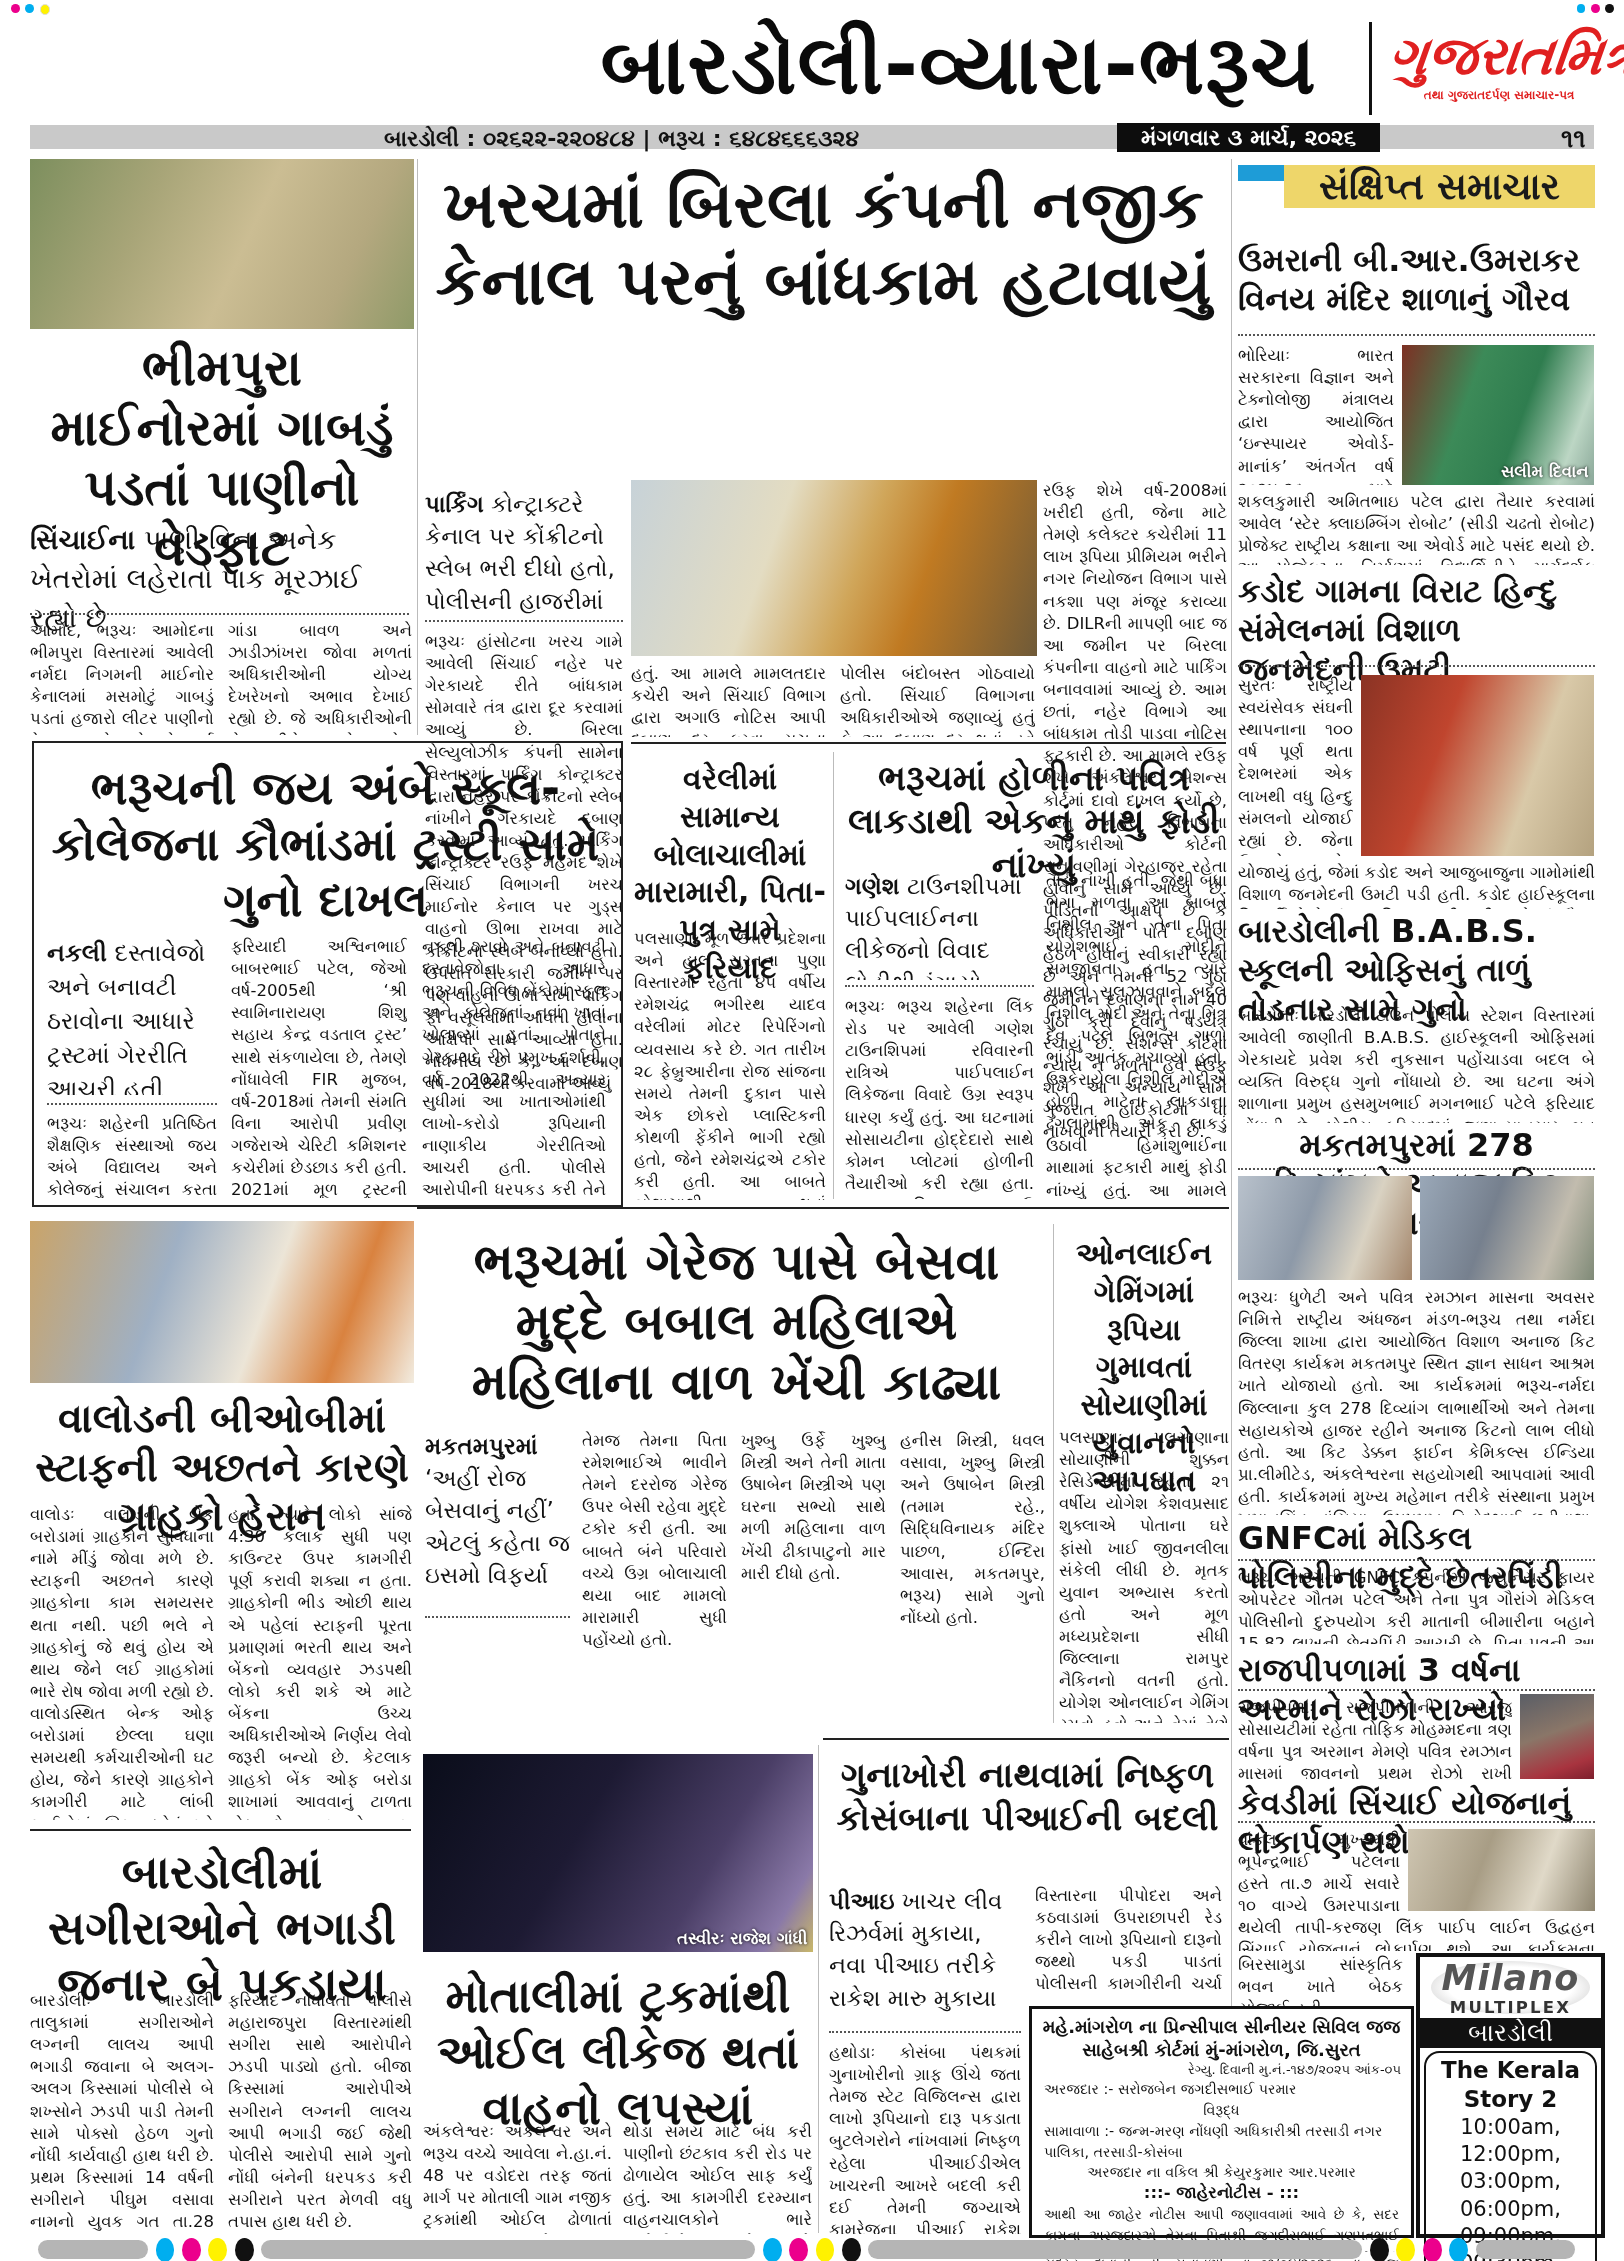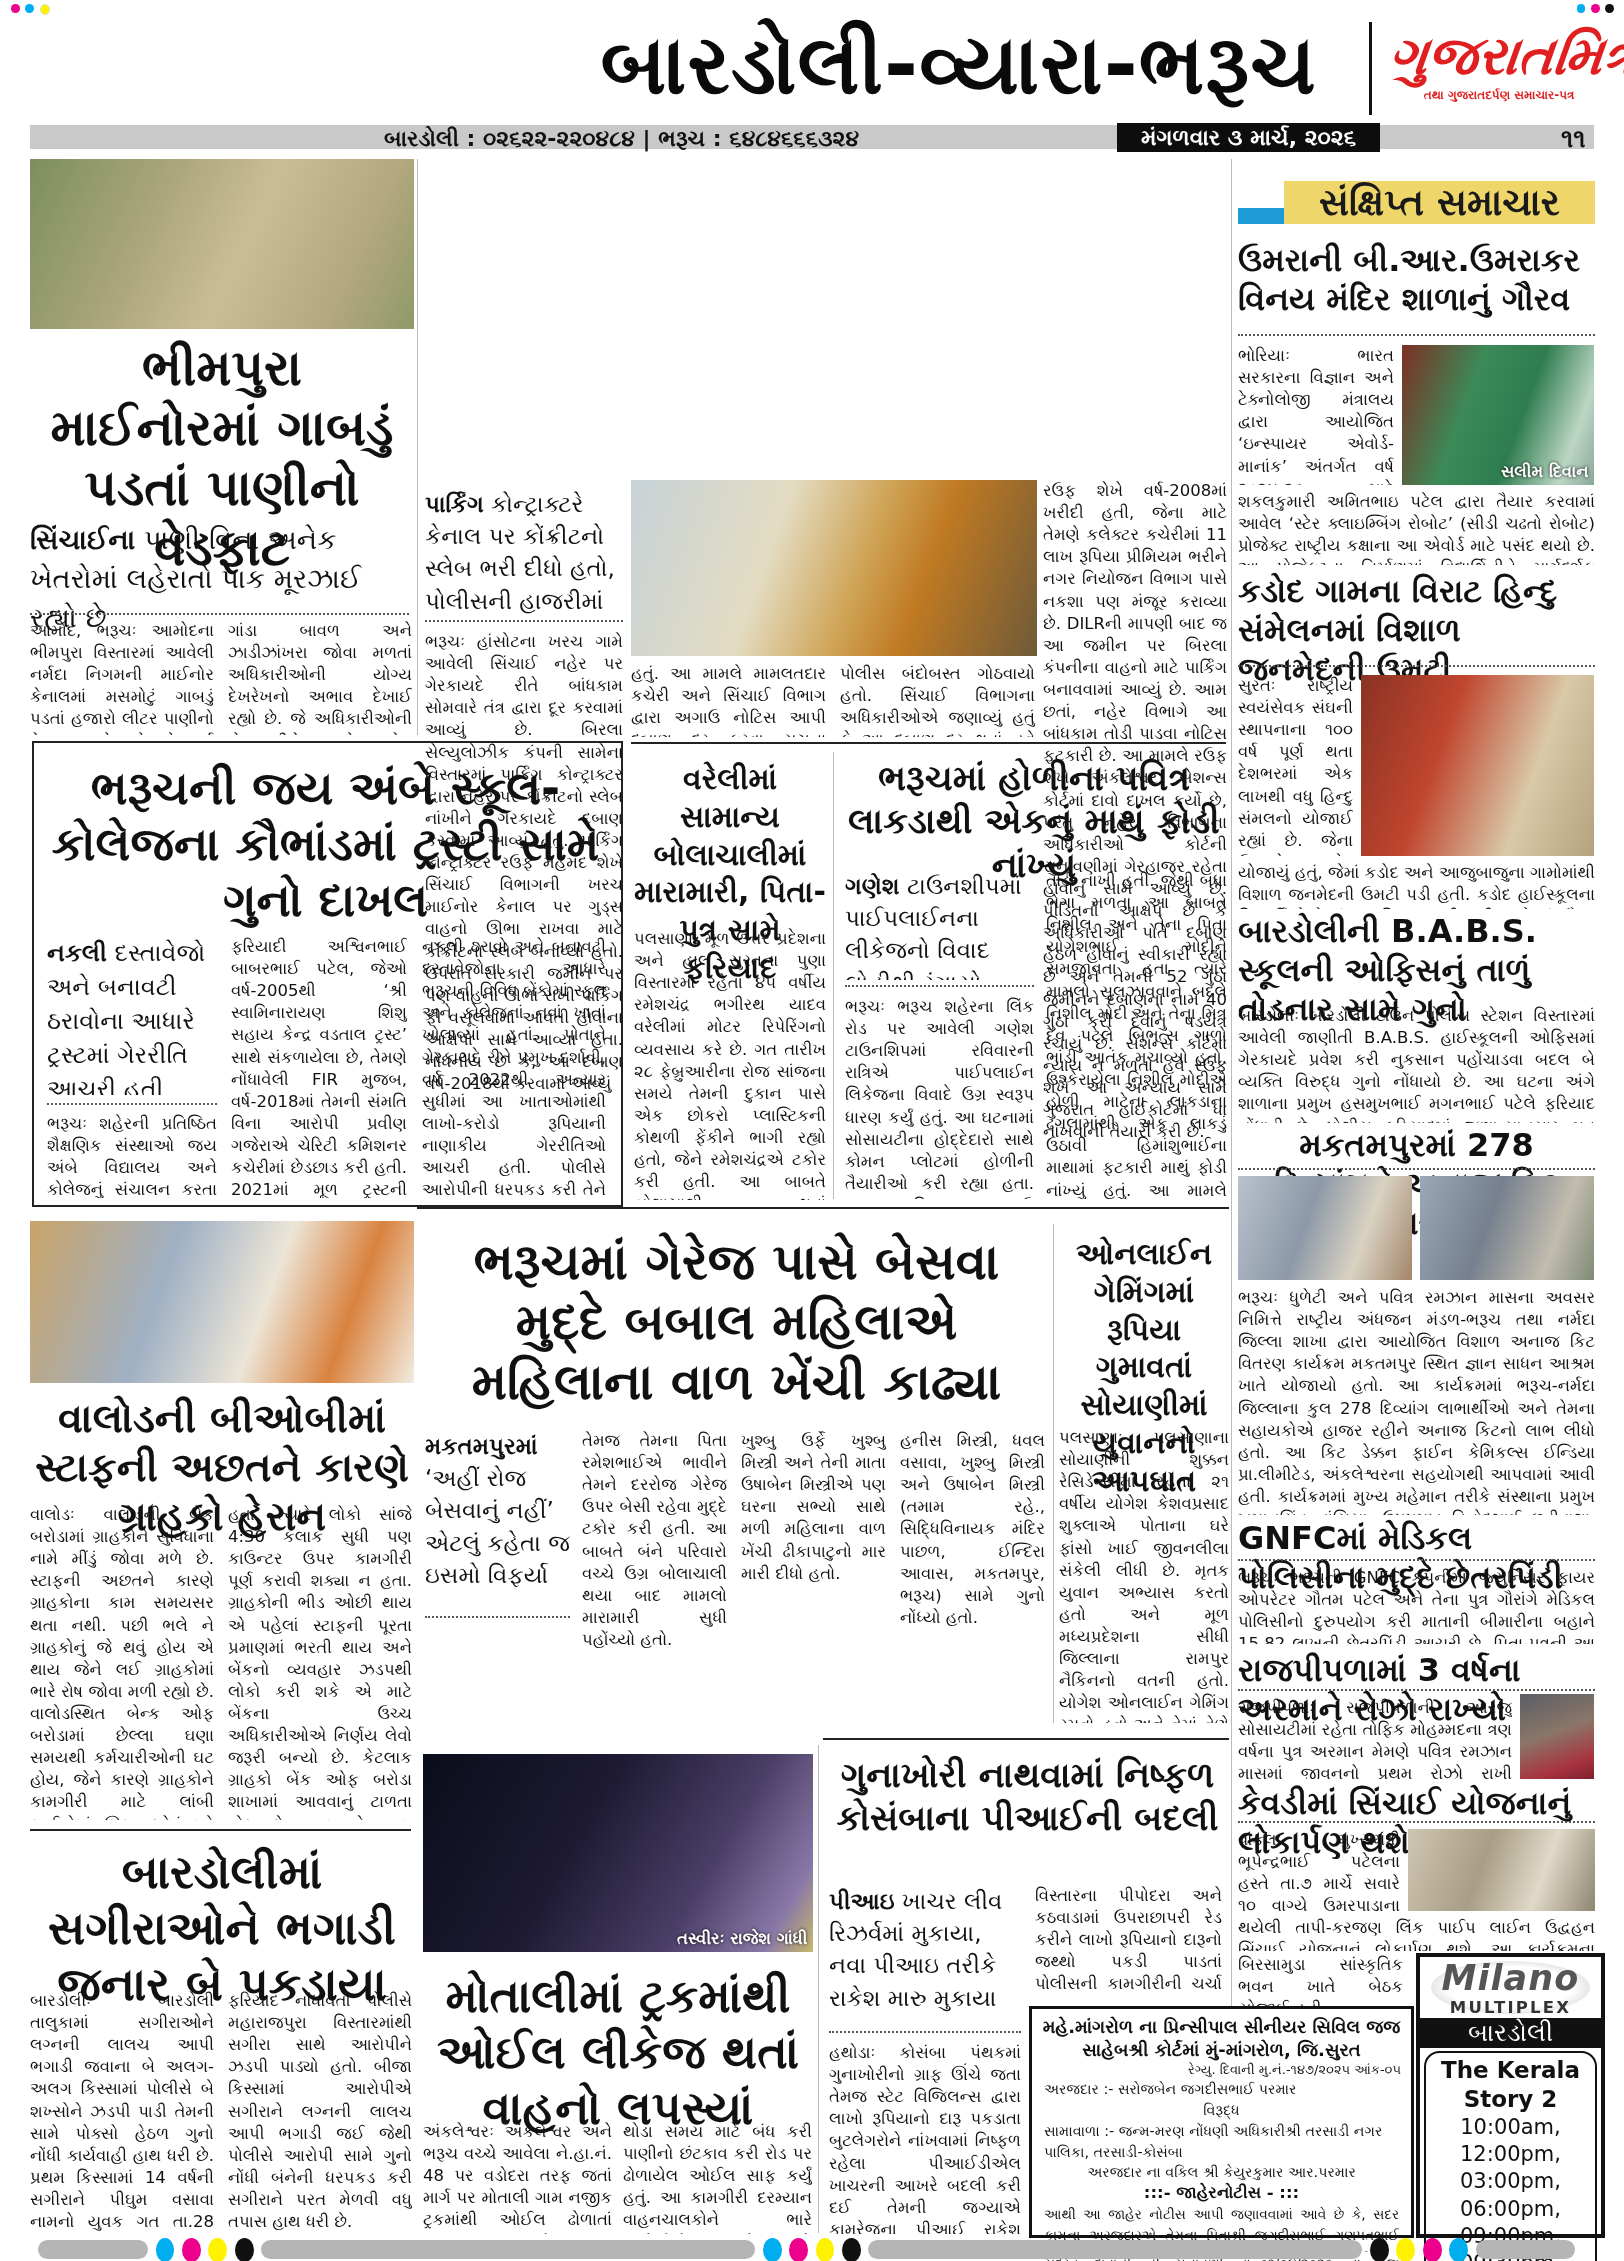--- a/index.html
+++ b/index.html
@@ -35,21 +35,21 @@
   .p-jcb{background:linear-gradient(110deg,#c7d2d8 0%,#e3dcc2 35%,#d0a65a 55%,#c07a22 70%,#6f5a38 100%);}
   .p-bank{background:linear-gradient(110deg,#caa469 0%,#9fb0c4 35%,#ece5d7 60%,#d9823f 80%,#f2ece0 100%);}
   .p-class{background:linear-gradient(110deg,#7d2f23 0%,#3c8a58 35%,#2f7d4f 60%,#bcd6c4 85%,#8aa899 100%);}
   .p-stage{background:linear-gradient(110deg,#8a3324 0%,#c0452e 35%,#d9c9a8 70%,#b4a27f 100%);}
   .p-crowd1{background:linear-gradient(110deg,#b9c2cc 0%,#8d99a8 40%,#d9d2c2 70%,#a3856a 100%);}
   .p-crowd2{background:linear-gradient(110deg,#9aa8b8 0%,#76808e 40%,#c2bcae 75%,#7f8a77 100%);}
   .p-night{background:linear-gradient(120deg,#0a0d1a 0%,#1d1a33 40%,#4a3e66 70%,#8a79a8 90%,#c9b86a 100%);}
   .p-child{background:linear-gradient(160deg,#5a5e66 0%,#8a7668 45%,#a8343f 80%,#7d1f2d 100%);}
   .p-meet{background:linear-gradient(110deg,#cfc6b2 0%,#a89d85 40%,#e0d9c8 70%,#8f8670 100%);}
   .caption{position:absolute;right:5.5px;bottom:4.4px;color:#fff;font-size:16.5px;font-weight:bold;text-shadow:0 0 3.3px #000;}
-  .banner-wrap{display:flex;align-items:flex-end;}
+  .banner-wrap{display:flex;align-items:flex-start;}
   .bracket{width:38px;border:8.8px solid #1e9cd7;border-right:none;}
   .banner{background:#eed66a;flex:1;display:flex;align-items:center;justify-content:center;
           font-size:37px;font-weight:bold;color:#1a1a1a;}
   .boxed{border:2.7px solid #222;}
   .notice{border:3.3px solid #111;box-shadow:0 0 0 1.6px #fff inset;background:#fff;}
   .notice .nt{font-weight:bold;font-size:18px;text-align:center;line-height:1.3;}
   .notice .nr{font-size:13px;text-align:right;}
   .notice .nl{font-size:14.3px;line-height:1.45;}
   .notice .np{font-size:13.7px;line-height:1.5;text-align:justify;}
   .notice .nh{font-weight:bold;font-size:16.5px;text-align:center;}
@@ -118,20 +118,21 @@
   <div class="abs body-t just hide-ov" style="left:228px;top:1504px;width:184px;height:316px;">હતા. ત્યારે લોકો સાંજે 4:30 કલાક સુધી પણ કાઉન્ટર ઉપર કામગીરી પૂર્ણ કરાવી શક્યા ન હતા. ગ્રાહકોની ભીડ ઓછી થાય એ પહેલાં સ્ટાફની પૂરતા પ્રમાણમાં ભરતી થાય અને બેંકનો વ્યવહાર ઝડપથી લોકો કરી શકે એ માટે બેંકના ઉચ્ચ અધિકારીઓએ નિર્ણય લેવો જરૂરી બન્યો છે. કેટલાક ગ્રાહકો બેંક ઓફ બરોડા શાખામાં આવવાનું ટાળતા હોય છે. આમ ને આમ ચાલશે તો લોકો અન્ય બેન્ક તરફ વળે તો નાવાઈ નહીં અને તાત્કાલિક બેન્કમાં સ્ટાફની ભરતી કરે એ જરૂરી બન્યું છે.</div>
   <div class="abs rule-h" style="left:30px;top:1829px;width:381px;height:1.6px;"></div>
 
   <div class="abs h-84 center" style="left:30px;top:1844px;width:384px;">બારડોલીમાં સગીરાઓને ભગાડી જનાર બે પકડાયા</div>
   <div class="abs body-t just hide-ov" style="left:30px;top:1990px;width:184px;height:244px;">બારડોલીઃ બારડોલી તાલુકામાં સગીરાઓને લગ્નની લાલચ આપી ભગાડી જવાના બે અલગ-અલગ કિસ્સામાં પોલીસે બે શખ્સોને ઝડપી પાડી તેમની સામે પોક્સો હેઠળ ગુનો નોંધી કાર્યવાહી હાથ ધરી છે. પ્રથમ કિસ્સામાં 14 વર્ષની સગીરાને પીઘુમ વસાવા નામનો યુવક ગત તા.28 ફેબ્રુઆરીની રાત્રે વાલીપણામાંથી પટાવી-ફોસલાવી ભગાડી ગયો હતો.</div>
   <div class="abs body-t just hide-ov" style="left:228px;top:1990px;width:184px;height:244px;">ફરિયાદ નોંધાવતાં પોલીસે મહારાજપુરા વિસ્તારમાંથી સગીરા સાથે આરોપીને ઝડપી પાડ્યો હતો. બીજા કિસ્સામાં આરોપીએ સગીરાને લગ્નની લાલચ આપી ભગાડી જઈ જેથી પોલીસે આરોપી સામે ગુનો નોંધી બંનેની ધરપકડ કરી સગીરાને પરત મેળવી વધુ તપાસ હાથ ધરી છે.</div>
 
   <div class="abs rule-v" style="left:417px;top:159px;height:576px;"></div>
   <div class="abs rule-v" style="left:1231px;top:159px;height:2075px;"></div>
 
+  <div class="abs h-main center" style="left:423px;top:167px;width:801px;">ખરચમાં બિરલા કંપની નજીક કેનાલ પરનું બાંધકામ હટાવાયું</div>
   <div class="abs kicker hide-ov" style="left:425px;top:488px;width:198px;height:126px;">
     <b>પાર્કિંગ</b><span> કોન્ટ્રાક્ટરે કેનાલ પર કોંક્રીટનો સ્લેબ ભરી દીધો હતો, પોલીસની હાજરીમાં કાર્યવાહી</span>
   </div>
   <div class="abs dotted" style="left:425px;top:620px;width:198px;"></div>
   <div class="abs body-t just hide-ov" style="left:425px;top:631px;width:198px;height:571px;">ભરૂચઃ હાંસોટના ખરચ ગામે આવેલી સિંચાઈ નહેર પર ગેરકાયદે રીતે બાંધકામ સોમવારે તંત્ર દ્વારા દૂર કરવામાં આવ્યું છે. બિરલા સેલ્યુલોઝીક કંપની સામેના વિસ્તારમાં પાર્કિંગ કોન્ટ્રાક્ટર દ્વારા નહેર પર કોંક્રીટનો સ્લેબ નાંખીને ગેરકાયદે દબાણ કરવામાં આવ્યું હતું. પાર્કિંગ કોન્ટ્રાક્ટર રઉફ મહંમદ શેખે સિંચાઈ વિભાગની ખરચ માઈનોર કેનાલ પર ગુડ્સ વાહનો ઊભા રાખવા માટે કોંક્રીટનો સ્લેબ બનાવ્યો હતો. ઉપરાંત સરકારી જમીન પર પણ વાહનો ઊભાં રાખી પાર્કિંગ ફી વસૂલવામાં આવતી હોવાના આક્ષેપો સામે આવ્યા હતા. નોંધનીય છે કે, આ દબાણ વર્ષ-2018થી કરવામાં આવ્યું</div>
   <div class="abs photo p-jcb" style="left:631px;top:480px;width:406px;height:176px;"></div>
   <div class="abs body-t just hide-ov" style="left:631px;top:663px;width:195px;height:74px;">હતું. આ મામલે મામલતદાર કચેરી અને સિંચાઈ વિભાગ દ્વારા અગાઉ નોટિસ આપી દબાણ દૂર કરવા સૂચના આપવામાં આવી હતી. નોટિસ બાદ પણ દબાણ યથાવત્ રહેતાં આજે તંત્રએ સ્થળ પર પહોંચી કાર્યવાહી હાથ ધરી હતી. બુલડોઝરની મદદથી કેનાલ પર બનાવવામાં આવેલા કોંક્રીટ સ્લેબને તોડી પાડવામાં આવ્યો હતો. કાર્યવાહી દરમિયાન કોઈપણ અનિચ્છનીય બનાવ ન બને તે માટે</div>
   <div class="abs body-t just hide-ov" style="left:840px;top:663px;width:195px;height:74px;">પોલીસ બંદોબસ્ત ગોઠવાયો હતો. સિંચાઈ વિભાગના અધિકારીઓએ જણાવ્યું હતું કે આ દબાણ દૂર થતાં હવે ખેડૂતોને સમયસર અને સરળતાથી પાણી પહોંચાડવા માટે યોગ્ય આયોજન કરી શકાશે. ખરચ ગામમાં રહેતા રઉફ મહંમદ શેખે નહેર વિભાગ પર રાજકીય દબાણ હેઠળ તેમની માલિકીની જમીન હડપ કરવાનો ગંભીર આક્ષેપ કર્યો છે. સરવે નં.203ની 52 ગુંઠા જમીન</div>
   <div class="abs body-t just hide-ov" style="left:1043px;top:480px;width:184px;height:719px;">રઉફ શેખે વર્ષ-2008માં ખરીદી હતી, જેના માટે તેમણે કલેક્ટર કચેરીમાં 11 લાખ રૂપિયા પ્રીમિયમ ભરીને નગર નિયોજન વિભાગ પાસે નકશા પણ મંજૂર કરાવ્યા છે. DILRની માપણી બાદ જ આ જમીન પર બિરલા કંપનીના વાહનો માટે પાર્કિંગ બનાવવામાં આવ્યું છે. આમ છતાં, નહેર વિભાગે આ બાંધકામ તોડી પાડવા નોટિસ ફટકારી છે. આ મામલે રઉફ શેખે અંકલેશ્વર સેશન્સ કોર્ટમાં દાવો દાખલ કર્યો છે, પરંતુ નહેર વિભાગના અધિકારીઓ કોર્ટની સુનાવણીમાં ગેરહાજર રહેતા હોવાનું સામે આવ્યું છે. પીડિતનો આક્ષેપ છે કે અધિકારીઓ પોતે દબાણ હેઠળ હોવાનું સ્વીકારી રહ્યા છે અને તેમની 52 ગુંઠા જમીનને દબાણના નામે 40 ગુંઠા કરી દેવાનું ષડયંત્ર રચાયું છે. સેશન્સ કોર્ટમાં ન્યાય ન મળતા હવે રઉફ શેખે આ અન્યાય સામે ગુજરાત હાઈકોર્ટમાં ધા નાંખવાની તૈયારી કરી છે.</div>
 

